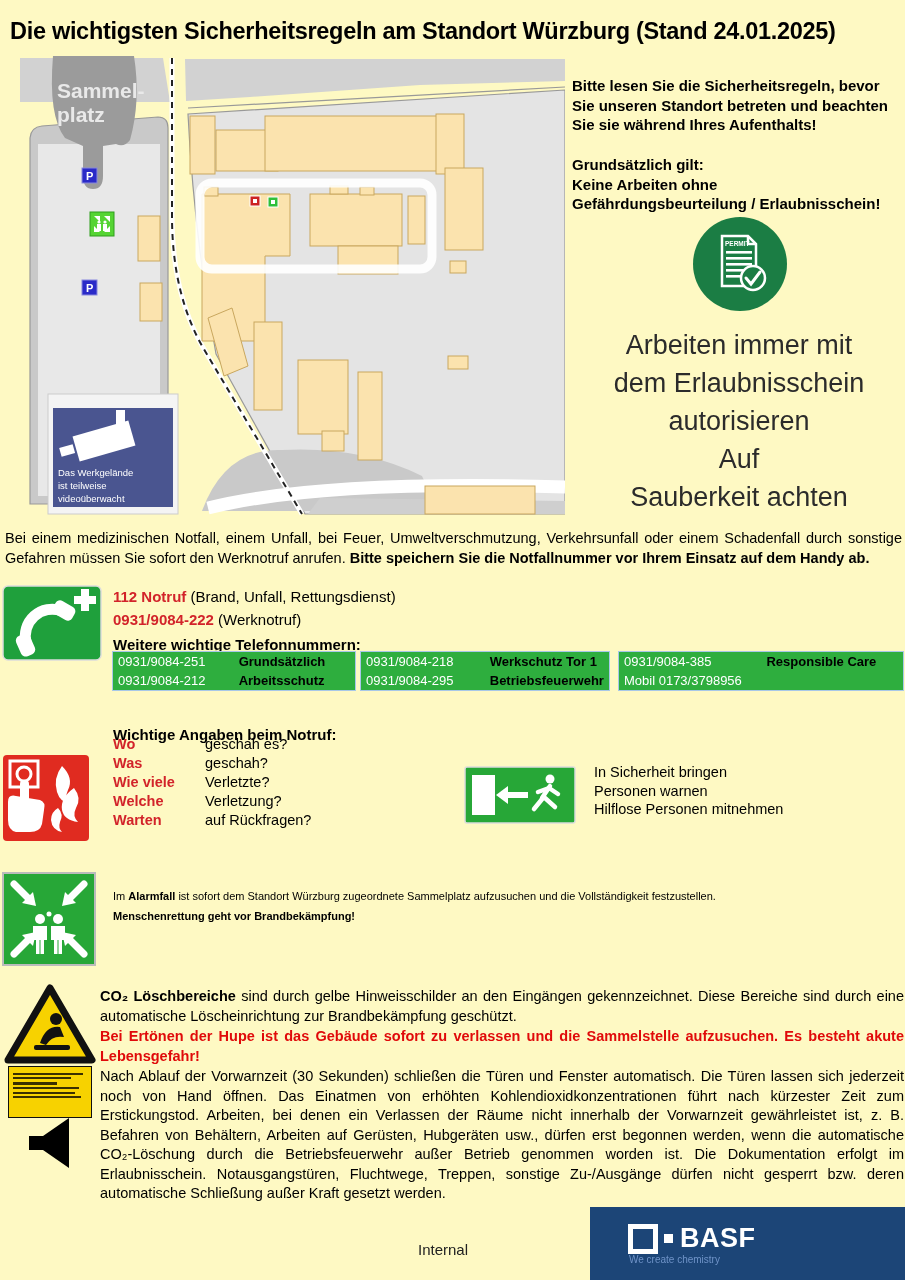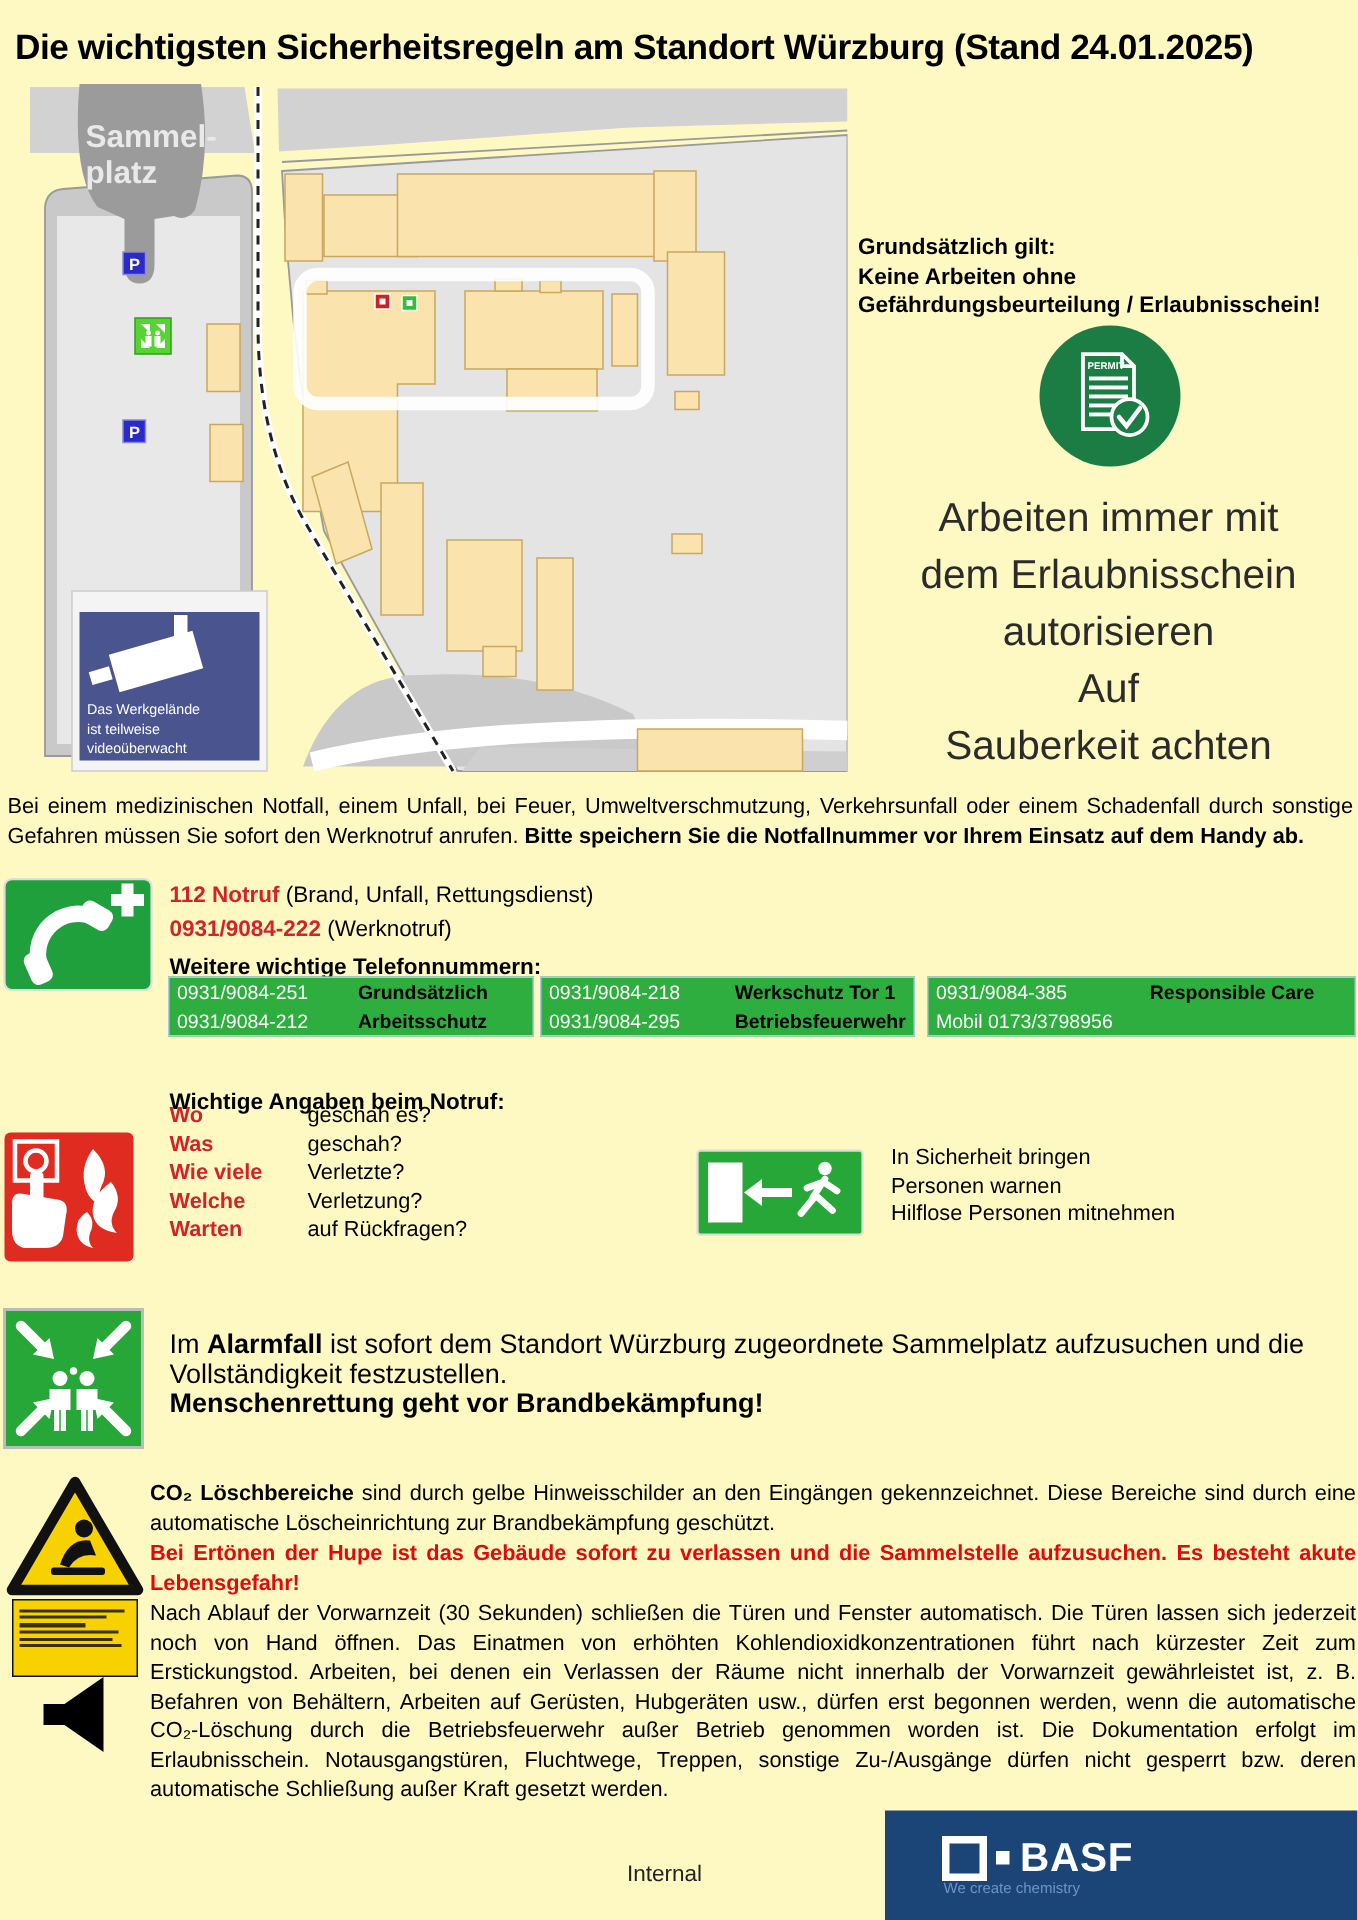--- a/index.html
+++ b/index.html
@@ -15,21 +15,21 @@
   .rednum{color:#d2232a;font-weight:bold;}
   .tgroup{top:651px;height:40px;background:#2eae3e;border:1px solid #a8c8e8;box-sizing:border-box;
           font-size:13px;line-height:19px;padding:0 5px;}
   .trow{display:flex;}
   .tnum{flex:0 0 52%;color:#fff;}
   .tlab{flex:1;color:#000;font-weight:bold;}
   #wa-head{left:113px;top:726px;font-size:15px;font-weight:bold;}
   .qarow{display:flex;height:19px;font-size:14.5px;}
   .qcol{flex:0 0 92px;color:#d2232a;font-weight:bold;}
   #evtext{left:594px;top:763px;font-size:14.5px;line-height:18.5px;}
-  #alarmtext{left:113px;top:887px;width:792px;font-size:18px;line-height:19.5px;}
+  #alarmtext{left:113px;top:887px;width:792px;font-size:11px;line-height:19.5px;}
   #co2text{left:100px;top:987px;width:804px;font-size:14.5px;line-height:19.5px;text-align:justify;}
   #co2text p{margin:0 0 1px 0;}
   .redpara{color:#e00a0a;font-weight:bold;}
   #internal{left:418px;top:1241px;font-size:15px;color:#222;}
   #basfbox{left:590px;top:1207px;width:332px;height:73px;background:#1c4577;}
   #basfrow{position:absolute;left:38px;top:16px;display:flex;align-items:center;}
   #sq1{width:20px;height:20px;border:5px solid #fff;}
   #sq2{width:9px;height:9px;background:#fff;margin-left:6px;}
   #basfname{color:#fff;font-weight:bold;font-size:27px;letter-spacing:0.5px;margin-left:7px;}
   #tagline{position:absolute;left:39px;top:47px;font-size:10px;color:#6f93c8;}
@@ -128,20 +128,21 @@
         <rect x="96" y="354" width="9" height="22"></rect>
         <rect x="55" y="372" width="58" height="26" transform="rotate(-16 84 385)"></rect>
         <rect x="40" y="390" width="14" height="9" transform="rotate(-16 47 394)"></rect>
       </g>
       <text x="38" y="420" font-size="9.5" fill="#fff">Das Werkgelände</text>
       <text x="38" y="433" font-size="9.5" fill="#fff">ist teilweise</text>
       <text x="38" y="446" font-size="9.5" fill="#fff">videoüberwacht</text>
     </g>
   </svg>
 
+  <div class="abs rcol" style="top:76px;">Bitte lesen Sie die Sicherheitsregeln, bevor Sie unseren Standort betreten und beachten Sie sie während Ihres Aufenthalts!</div>
   <div class="abs rcol" style="top:155px;">
     <span style="display:block">Grundsätzlich gilt:</span>
     <span style="display:block">Keine Arbeiten ohne</span>
     <span style="display:block">Gefährdungsbeurteilung / Erlaubnisschein!</span>
   </div>
 
   <svg class="abs" style="left:690px;top:214px;" width="100" height="100" viewBox="0 0 100 100">
     <circle cx="50" cy="50" r="47" fill="#1b7d44"></circle>
     <g stroke="#fff" stroke-width="2.5" fill="none">
       <path d="M32,22 h26 l8,8 v42 h-34 z"></path>

